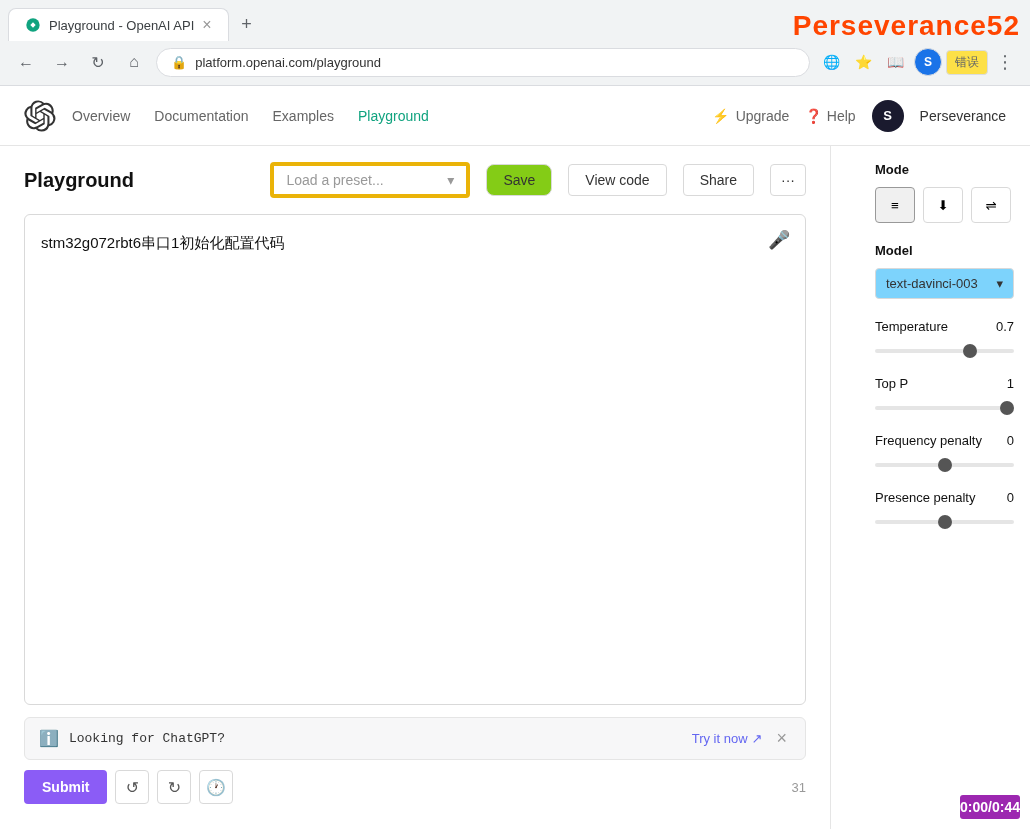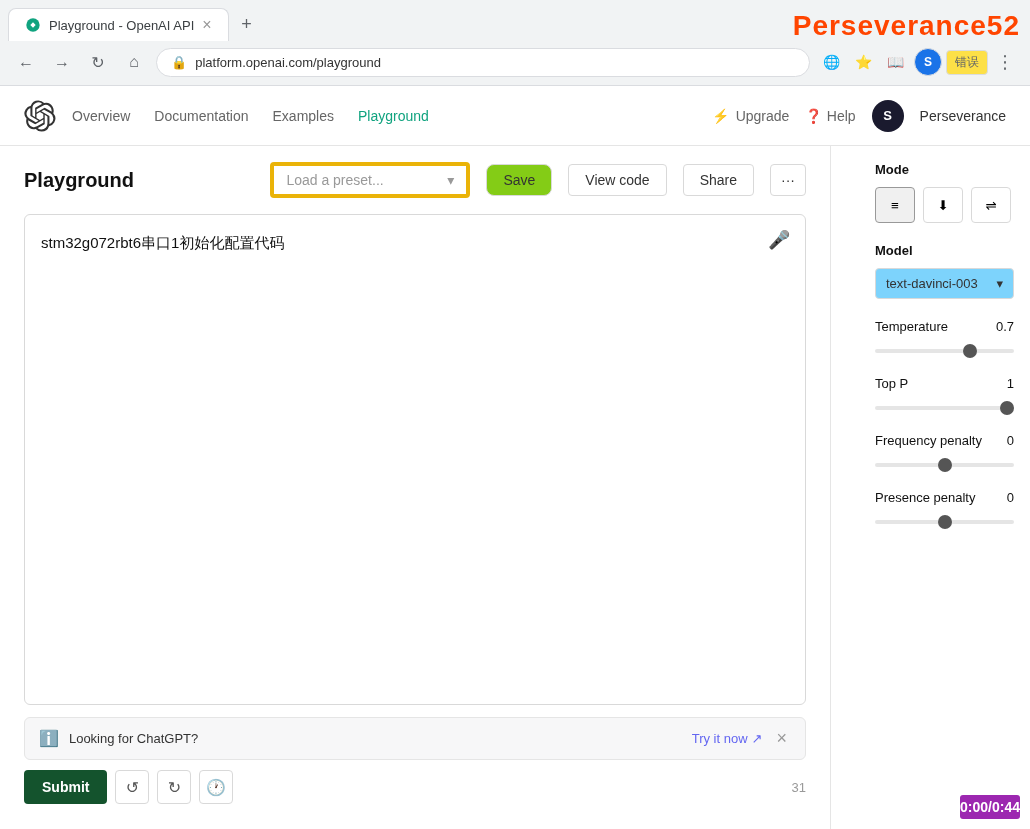--- a/index.html
+++ b/index.html
@@ -53,27 +53,27 @@
     .more-btn { background: #fff; border: 1px solid #d9d9d9; border-radius: 4px; padding: 7px 10px; font-size: 14px; cursor: pointer; color: #333; }
 
     
     .prompt-box { flex: 1; border: 1px solid #d9d9d9; border-radius: 6px; padding: 16px; position: relative; display: flex; flex-direction: column; overflow: hidden; min-height: 400px; }
     .prompt-text { font-size: 15px; color: #111; line-height: 1.6; }
     .mic-icon { position: absolute; top: 14px; right: 14px; color: #10a37f; font-size: 18px; cursor: pointer; }
 
     
     .chat-gpt-banner { display: flex; align-items: center; background: #f7f7f8; border: 1px solid #e5e5e5; border-radius: 6px; padding: 10px 14px; margin-top: 12px; gap: 10px; }
     .banner-icon { color: #1a73e8; font-size: 16px; }
-    .banner-text { font-size: 13px; color: #333; flex: 1; }
+    .banner-text { font-size: 13px; color: #333; flex: 1; font-family: Liberation Mono, monospace; }
     .try-link { color: #6366f1; font-size: 13px; cursor: pointer; text-decoration: none; display: flex; align-items: center; gap: 4px; }
     .banner-close { background: none; border: none; font-size: 18px; color: #999; cursor: pointer; padding: 0 4px; }
 
     
     .bottom-bar { display: flex; align-items: center; padding: 10px 0; gap: 8px; }
-    .submit-btn { background: #14532d; color: #fff; border: none; border-radius: 4px; padding: 9px 18px; font-size: 14px; font-weight: 600; cursor: pointer; }
+    .submit-btn { background: #8b5cf6; color: #fff; border: none; border-radius: 4px; padding: 9px 18px; font-size: 14px; font-weight: 600; cursor: pointer; }
     .icon-btn { width: 34px; height: 34px; border: 1px solid #d9d9d9; border-radius: 4px; background: #fff; cursor: pointer; display: flex; align-items: center; justify-content: center; font-size: 16px; color: #555; }
     .char-count { margin-left: auto; color: #999; font-size: 13px; }
 
     
     .right-panel { width: 200px; border-left: 1px solid #e5e5e5; padding: 16px; overflow-y: auto; background: #fff; }
     .panel-section { margin-bottom: 20px; margin-left: 28px; }
     .panel-label { font-size: 13px; color: #111; font-weight: 600; margin-bottom: 10px; }
     .mode-buttons { display: flex; gap: 8px; }
     .mode-btn { width: 40px; height: 36px; border: 1px solid #d9d9d9; border-radius: 4px; background: #fff; cursor: pointer; display: flex; align-items: center; justify-content: center; }
     .mode-btn.active { background: #f0f0f0; border-color: #999; }

